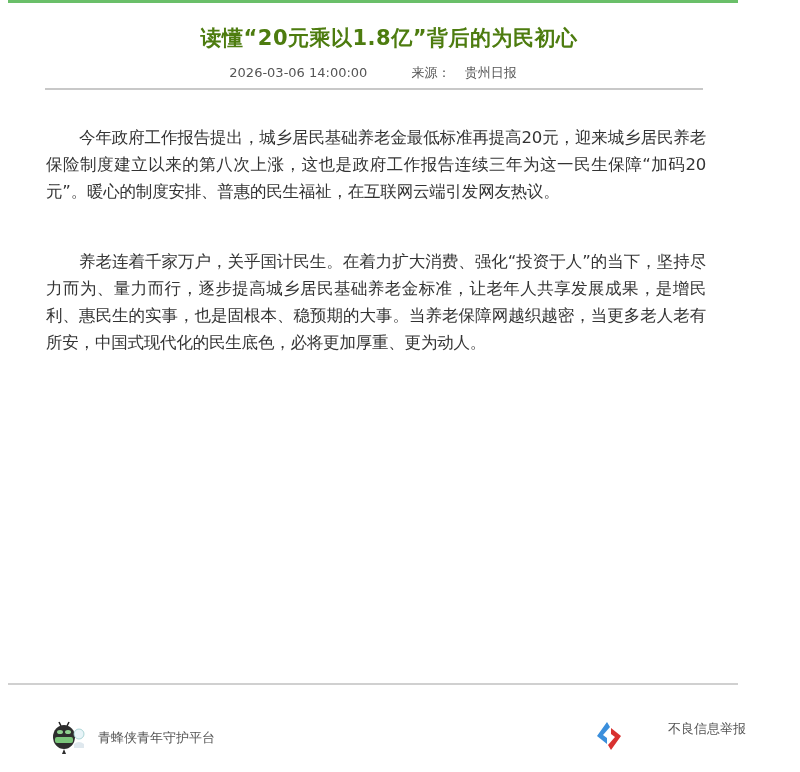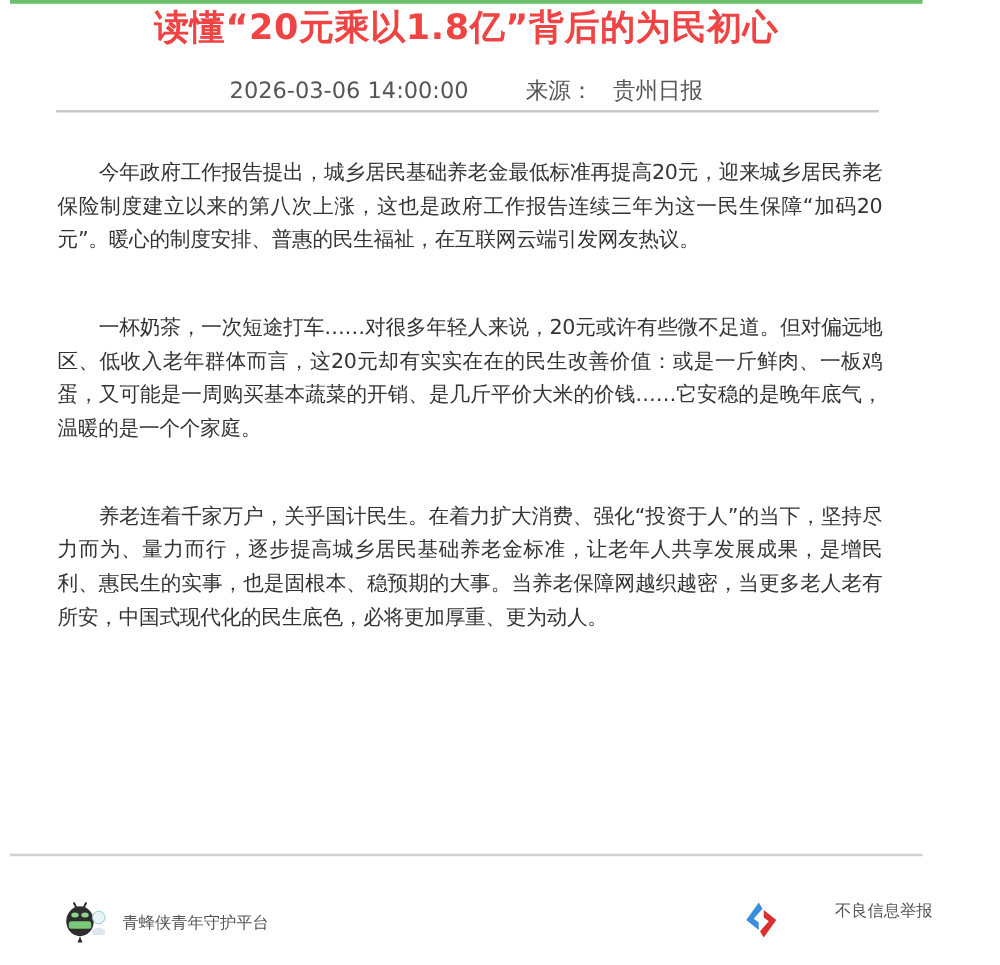--- a/index.html
+++ b/index.html
@@ -22,34 +22,34 @@
       width: 730px;
       height: 3px;
       background: #6abf69;
     }
     .article-title {
       position: absolute;
       left: 0;
       top: 8px;
       width: 746px;
       text-align: center;
-      font-size: 28px;
+      font-size: 21px;
       font-weight: bold;
-      color: #ef4444;
+      color: #4d7c0f;
       letter-spacing: 0.5px;
       line-height: 28px;
-      margin: 0;
+      margin: 16px;
     }
     .meta-line {
       position: absolute;
       left: 0;
       top: 64px;
       width: 746px;
       text-align: center;
-      font-size: 18px;
+      font-size: 13px;
       color: #555555;
       line-height: 18px;
     }
     .meta-line .date {
       margin-right: 40px;
     }
     .meta-line .source-label {
       margin-right: 10px;
     }
     .meta-divider {
@@ -127,21 +127,20 @@
 <div class="meta-line">
   <span class="date">2026-03-06 14:00:00</span>
   <span class="source-label">来源：</span>
   <span class="source">贵州日报</span>
 </div>
 
 <div class="meta-divider"></div>
 
 <div class="article-body">
   <p>今年政府工作报告提出，城乡居民基础养老金最低标准再提高20元，迎来城乡居民养老保险制度建立以来的第八次上涨，这也是政府工作报告连续三年为这一民生保障“加码20元”。暖心的制度安排、普惠的民生福祉，在互联网云端引发网友热议。</p>
-  <p>一杯奶茶，一次短途打车……对很多年轻人来说，20元或许有些微不足道。但对偏远地区、低收入老年群体而言，这20元却有实实在在的民生改善价值：或是一斤鲜肉、一板鸡蛋，又可能是一周购买基本蔬菜的开销、是几斤平价大米的价钱……它安稳的是晚年底气，温暖的是一个个家庭。</p>
   <p>养老连着千家万户，关乎国计民生。在着力扩大消费、强化“投资于人”的当下，坚持尽力而为、量力而行，逐步提高城乡居民基础养老金标准，让老年人共享发展成果，是增民利、惠民生的实事，也是固根本、稳预期的大事。当养老保障网越织越密，当更多老人老有所安，中国式现代化的民生底色，必将更加厚重、更为动人。</p>
 </div>
 
 <div class="footer-divider"></div>
 
 <div class="footer-left">
   <span class="logo">
     <svg width="38" height="36" viewBox="0 0 38 36">
       <line x1="9" y1="2" x2="11" y2="6" stroke="#222" stroke-width="1.5"></line>
       <line x1="19" y1="2" x2="17" y2="6" stroke="#222" stroke-width="1.5"></line>

